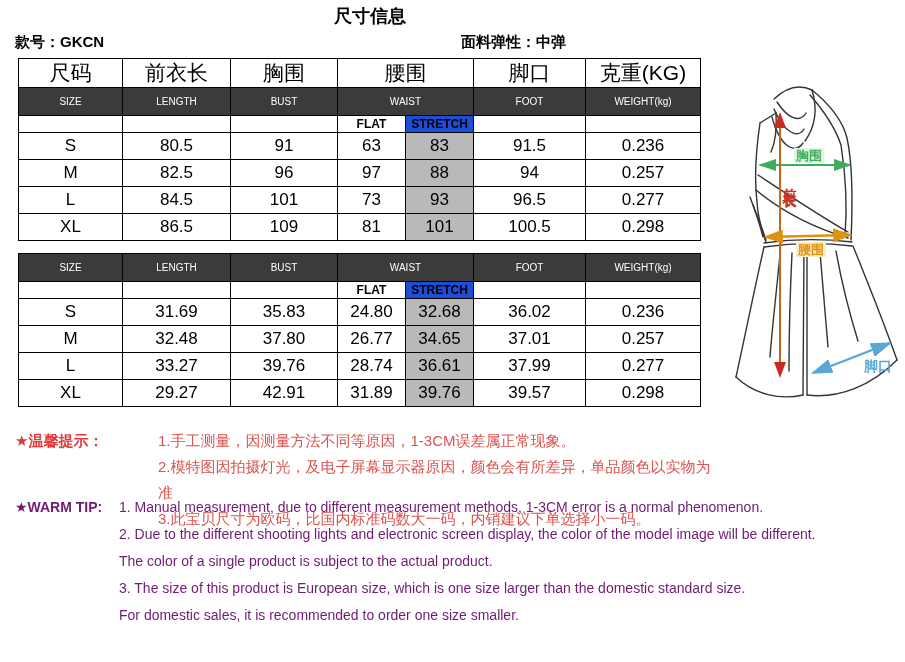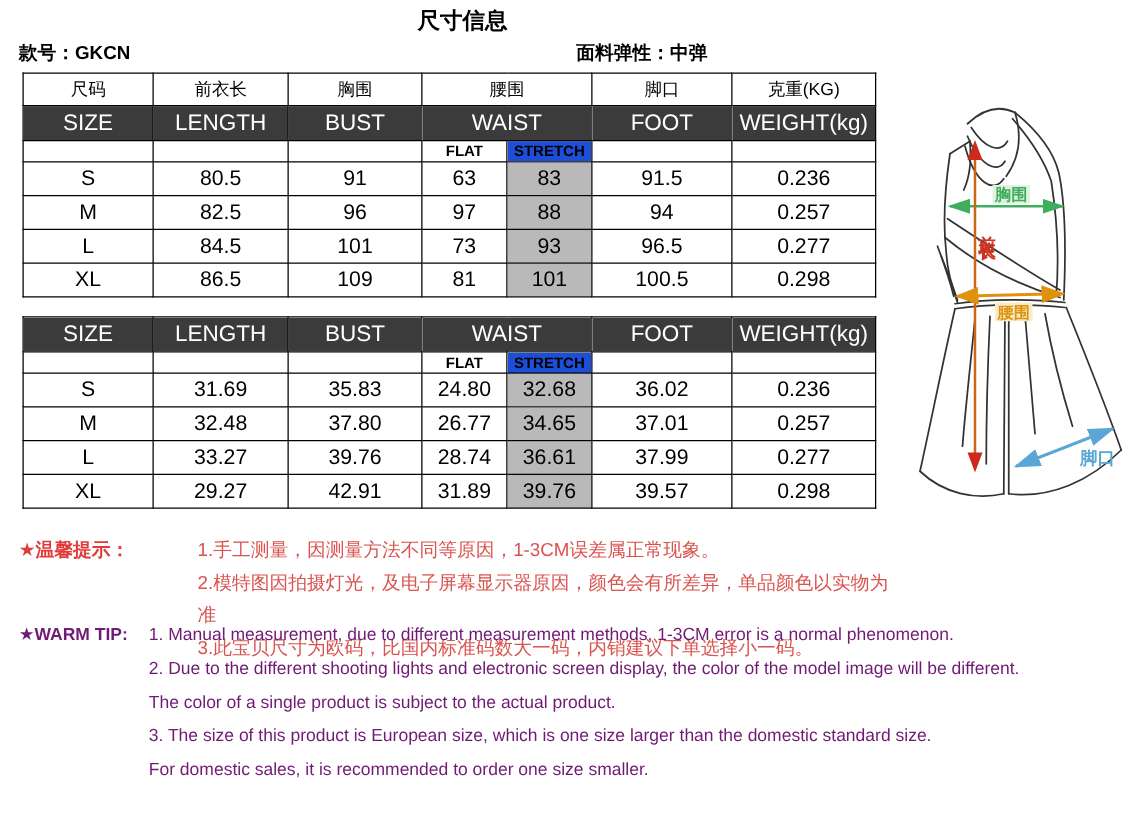--- a/index.html
+++ b/index.html
@@ -13,22 +13,22 @@
   .style-no { left:15px; }
   .fabric   { left:449px;margin-left:12px; }
 
   table.size-table { position:absolute; left:18px; width:682px;
     border-collapse:collapse; table-layout:fixed; }
   .t1 { top:58px; } .t2 { top:253px; }
   .size-table td, .size-table th {
     border:1px solid #000; text-align:center; padding:0;
     white-space:nowrap; overflow:hidden; font-weight:normal;
   }
-  .cn-head th { height:25px; font-size:14px;margin-top:23px; }
-  .en-head td { height:27px; font-size:18px; background:#3b3b3b; color:#fff; }
+  .cn-head th { height:25px; font-size:21px;margin-top:23px; }
+  .en-head td { height:27px; font-size:10px; background:#3b3b3b; color:#fff; }
   .sub-head td { height:16px; font-size:12px; font-weight:bold; }
   .sub-head td.stretch { background:#1d4ed8;margin-top:40px; }
   .data td { height:26px; font-size:17px; }
   .data td.stretch { background:#b9b9b9;margin-left:34px; }
 
   .tips { position:absolute; display:flex; align-items:flex-start; }
   .tip-label { flex:0 0 auto; font-weight:bold; }
   .tips-cn { left:15px; top:428px; font-size:15px; color:#d9534f; width:700px;gap:40px; }
   .tips-cn .tip-label { width:103px; color:#e03a3a; line-height:26px; }
   .tips-cn .tip-line  { line-height:26px; }

